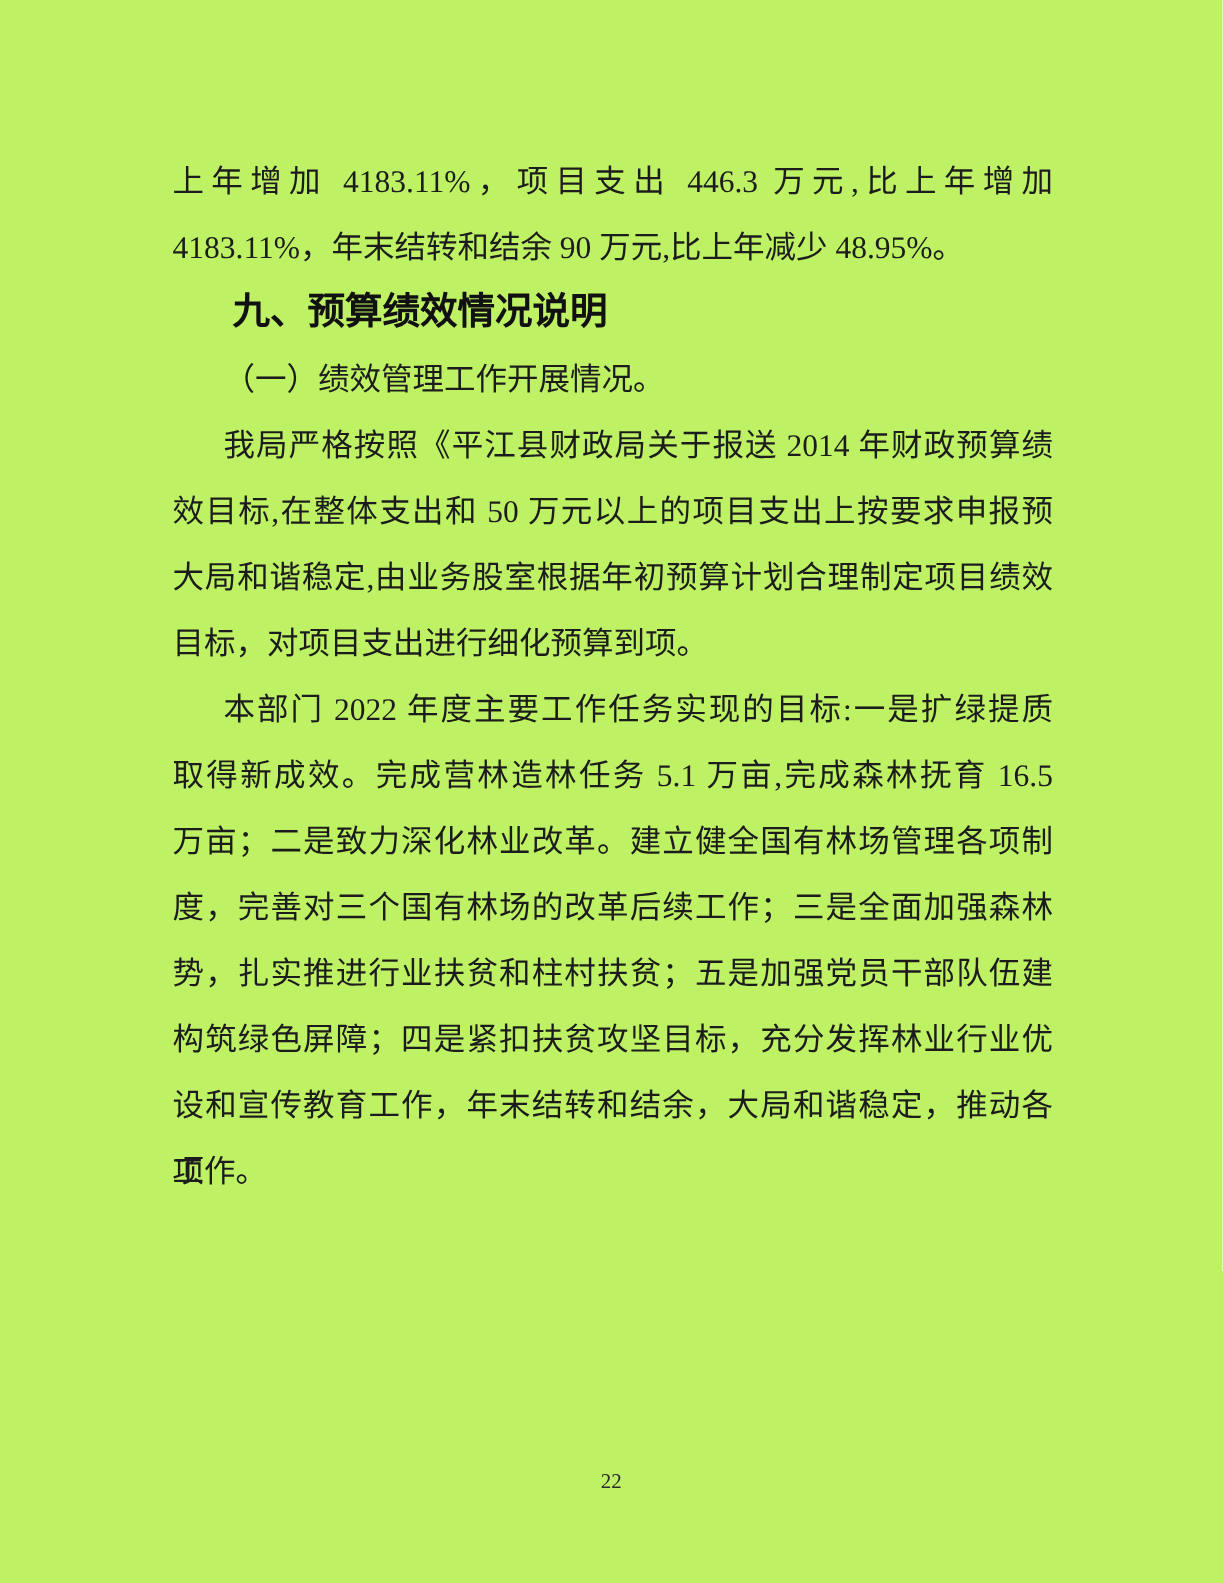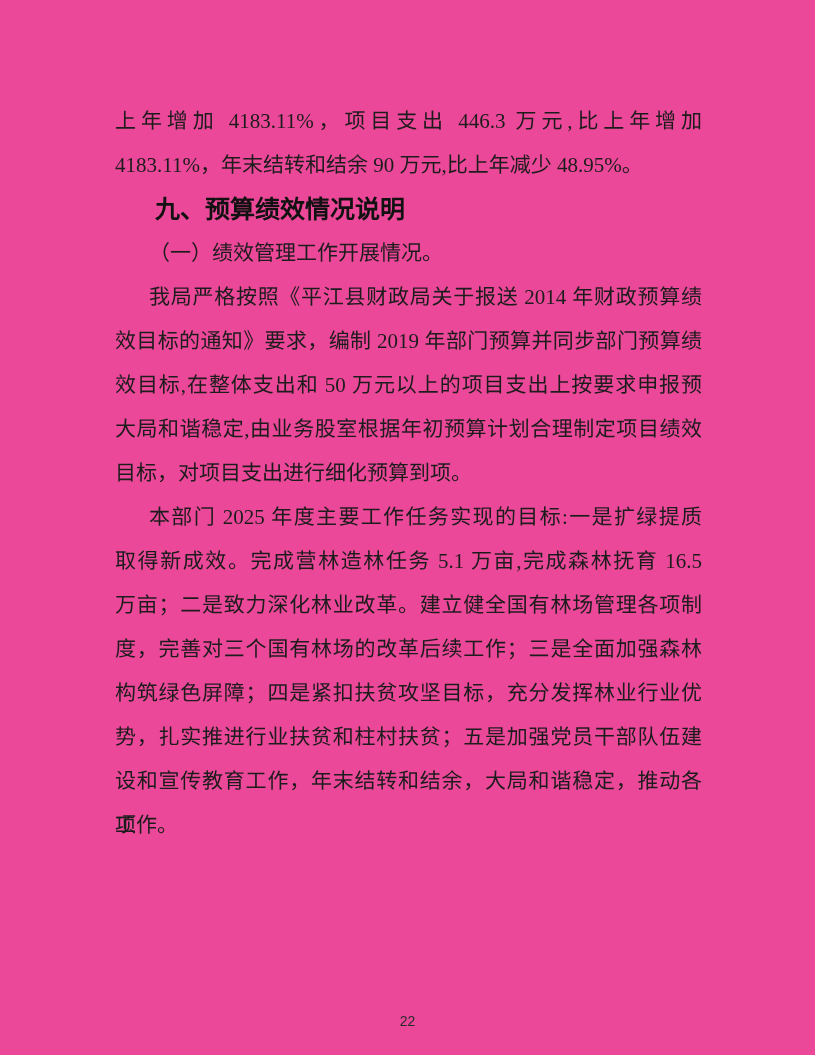--- a/index.html
+++ b/index.html
@@ -4,21 +4,21 @@
 <style>
   html, body {
     margin: 0;
     padding: 0;
     background: #ffffff;
   }
   .page {
     position: relative;
     width: 815px;
     height: 1055px;
-    background: #ec4899;
+    background: #bef264;
     overflow: hidden;
     color: #1c1c1c;
   }
   .text-column {
     position: absolute;
     left: 115px;
     top: 99px;
     width: 587px;
     font-family: "Liberation Serif", "DejaVu Serif", serif;
     font-size: 21px;
@@ -33,55 +33,53 @@
   .ln.just {
     white-space: normal;
     text-align: justify;
     text-align-last: justify;
     -moz-text-align-last: justify;
   }
   .ln.indent {
     text-indent: 34px;
   }
   .ln.heading {
-    font-family: Liberation Sans, sans-serif;
+    font-family: Liberation Serif, serif;
     font-weight: 700;
     font-size: 25px;
     text-indent: 40px;
     color: #111111;
   }
   .page-footer {
     position: absolute;
     left: 0;
     top: 981px;
     width: 100%;
     text-align: center;
-    font-family: Liberation Sans, sans-serif;
+    font-family: Liberation Serif, serif;
     font-size: 14px;
     color: #2a2a2a;
-    margin-top: 32px;
   }
 </style>
 </head>
 <body>
 
 <div class="page">
   <div class="text-column">
     <div class="ln just">上年增加 4183.11%，项目支出 446.3 万元,比上年增加</div>
     <div class="ln">4183.11%，年末结转和结余 90 万元,比上年减少 48.95%。</div>
     <div class="ln heading">九、预算绩效情况说明</div>
     <div class="ln indent">（一）绩效管理工作开展情况。</div>
     <div class="ln just indent">我局严格按照《平江县财政局关于报送 2014 年财政预算绩</div>
-    <div class="ln just">效目标的通知》要求，编制 2019 年部门预算并同步部门预算绩</div>
     <div class="ln just">效目标,在整体支出和 50 万元以上的项目支出上按要求申报预</div>
     <div class="ln just">大局和谐稳定,由业务股室根据年初预算计划合理制定项目绩效</div>
     <div class="ln">目标，对项目支出进行细化预算到项。</div>
-    <div class="ln just indent">本部门 2025 年度主要工作任务实现的目标:一是扩绿提质</div>
+    <div class="ln just indent">本部门 2022 年度主要工作任务实现的目标:一是扩绿提质</div>
     <div class="ln just">取得新成效。完成营林造林任务 5.1 万亩,完成森林抚育 16.5</div>
     <div class="ln just">万亩；二是致力深化林业改革。建立健全国有林场管理各项制</div>
     <div class="ln just">度，完善对三个国有林场的改革后续工作；三是全面加强森林</div>
+    <div class="ln just">势，扎实推进行业扶贫和柱村扶贫；五是加强党员干部队伍建</div>
     <div class="ln just">构筑绿色屏障；四是紧扣扶贫攻坚目标，充分发挥林业行业优</div>
-    <div class="ln just">势，扎实推进行业扶贫和柱村扶贫；五是加强党员干部队伍建</div>
     <div class="ln just">设和宣传教育工作，年末结转和结余，大局和谐稳定，推动各项</div>
     <div class="ln">工作。</div>
   </div>
   <div class="page-footer">22</div>
 </div>
 
 </body></html>

